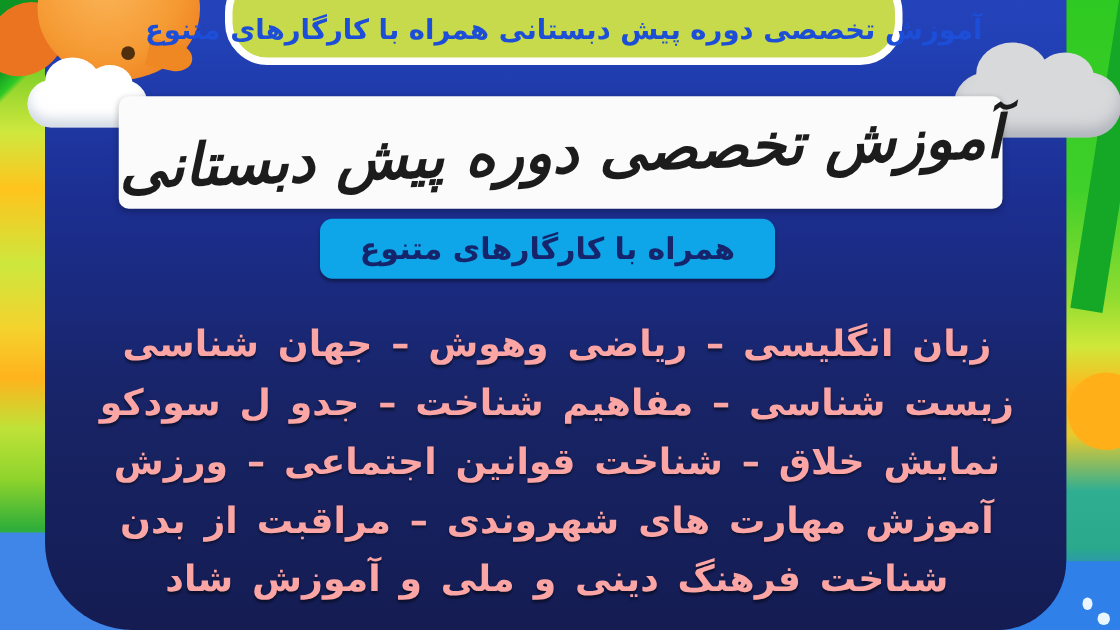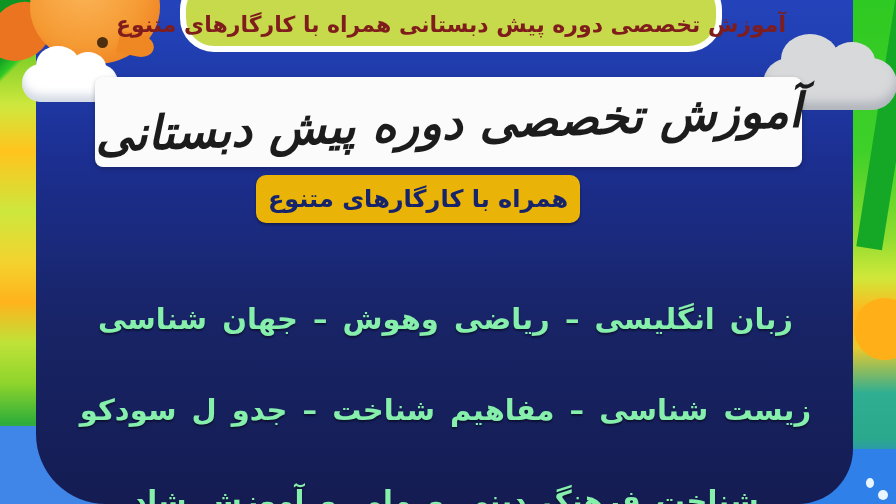--- a/index.html
+++ b/index.html
@@ -52,40 +52,40 @@
   .cloud-right{left:763px;top:58px;width:134px;height:52px;background:#d8d9db;z-index:3;
     box-shadow:inset 0 -8px 10px rgba(140,148,160,.5);}
   .cloud-right::before{left:18px;top:-24px;width:58px;height:50px;}
   .cloud-right::after{left:66px;top:-16px;width:46px;height:38px;}
 
   
   .banner{position:absolute;left:180px;top:-24px;width:542px;height:76px;z-index:4;
     background:#c7da4b;border:6px solid #ffffff;border-radius:34px;
     display:flex;align-items:flex-end;justify-content:center;box-sizing:border-box;
     padding-bottom:9px;}
-  .banner-text{color:#7f1d1d;font-size:22px;font-weight:bold;white-space:nowrap;
+  .banner-text{color:#1d4ed8;font-size:22px;font-weight:bold;white-space:nowrap;
     letter-spacing:0px;}
 
   
   .callig-box{position:absolute;left:95px;top:77px;width:707px;height:90px;z-index:4;
     background:#fbfbfb;border-radius:8px;display:flex;align-items:center;justify-content:center;
     box-shadow:0 2px 5px rgba(0,0,0,.25);}
   .callig-text{color:#1c1c1c;font-size:47px;font-weight:bold;font-style:italic;
     white-space:nowrap;transform:rotate(-2deg);letter-spacing:2px;}
 
   
-  .badge{position:absolute;left:256px;top:175px;width:324px;height:48px;z-index:4;
-    background:#eab308;border-radius:10px;display:flex;align-items:center;justify-content:center;
+  .badge{position:absolute;left:256px;top:175px;width:364px;height:48px;z-index:4;
+    background:#0ea5e9;border-radius:10px;display:flex;align-items:center;justify-content:center;
     box-shadow:0 2px 3px rgba(0,0,0,.35);}
   .badge-text{color:#15246b;font-size:24px;font-weight:bold;white-space:nowrap;}
 
   
   .subjects{position:absolute;left:40px;right:45px;top:252px;z-index:4;text-align:center;}
-  .subject-line{height:47px;line-height:47px;color:#86efac;font-size:29px;font-weight:bold;
-    white-space:nowrap;text-shadow:0 2px 2px rgba(0,0,0,.45);word-spacing:5px;margin-top:44px;}
+  .subject-line{height:47px;line-height:47px;color:#fca5a5;font-size:29px;font-weight:bold;
+    white-space:nowrap;text-shadow:0 2px 2px rgba(0,0,0,.45);word-spacing:5px;}
 </style>
 </head>
 <body>
 
 <div class="stage">
 
   <div class="scene-left"></div>
   <div class="scene-right">
     <div class="grass-tr"></div>
   </div>
@@ -116,16 +116,18 @@
     <span class="callig-text">آموزش تخصصی دوره پیش دبستانی</span>
   </div>
 
   <div class="badge" dir="rtl">
     <span class="badge-text">همراه با کارگارهای متنوع</span>
   </div>
 
   <div class="subjects" dir="rtl">
     <div class="subject-line">زبان انگلیسی – ریاضی وهوش – جهان شناسی</div>
     <div class="subject-line">زیست شناسی – مفاهیم شناخت – جدو ل سودکو</div>
+    <div class="subject-line">نمایش خلاق – شناخت قوانین اجتماعی – ورزش</div>
+    <div class="subject-line">آموزش مهارت های شهروندی – مراقبت از بدن</div>
     <div class="subject-line">شناخت فرهنگ دینی و ملی و آموزش شاد</div>
   </div>
 
 </div>
 
 </body></html>

